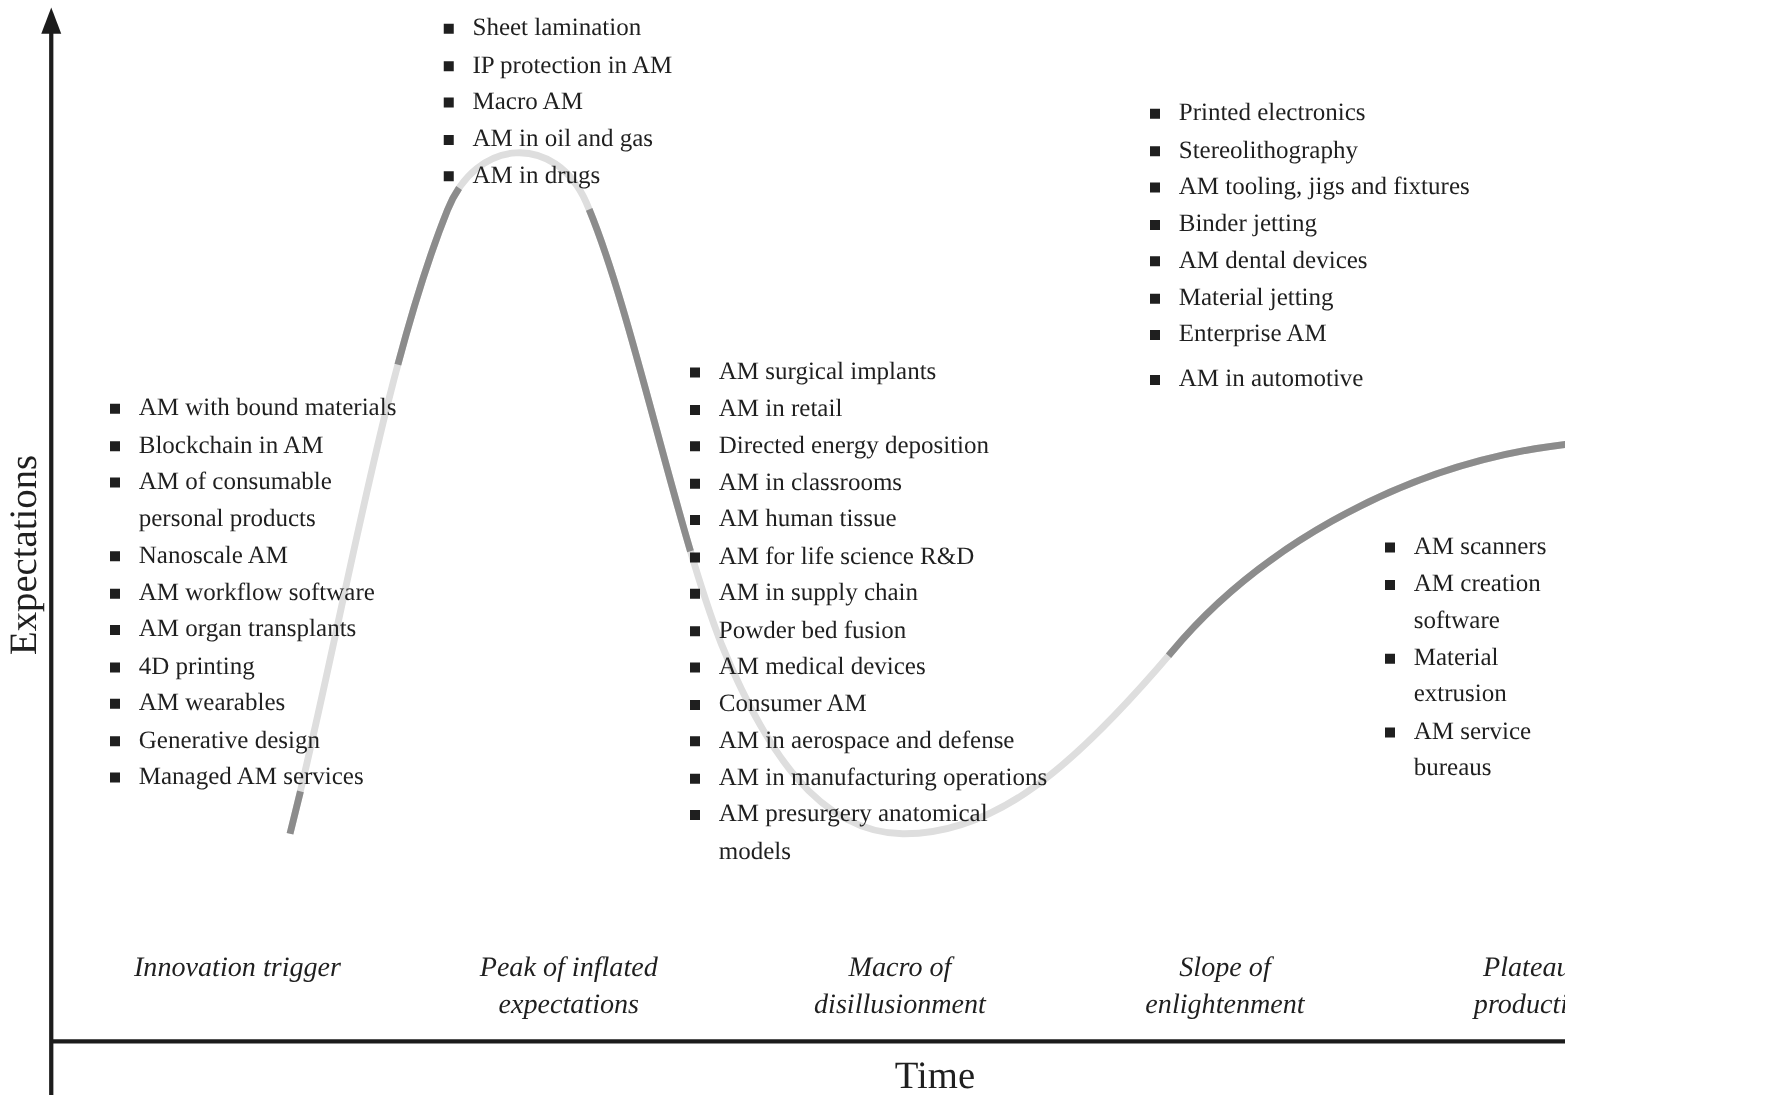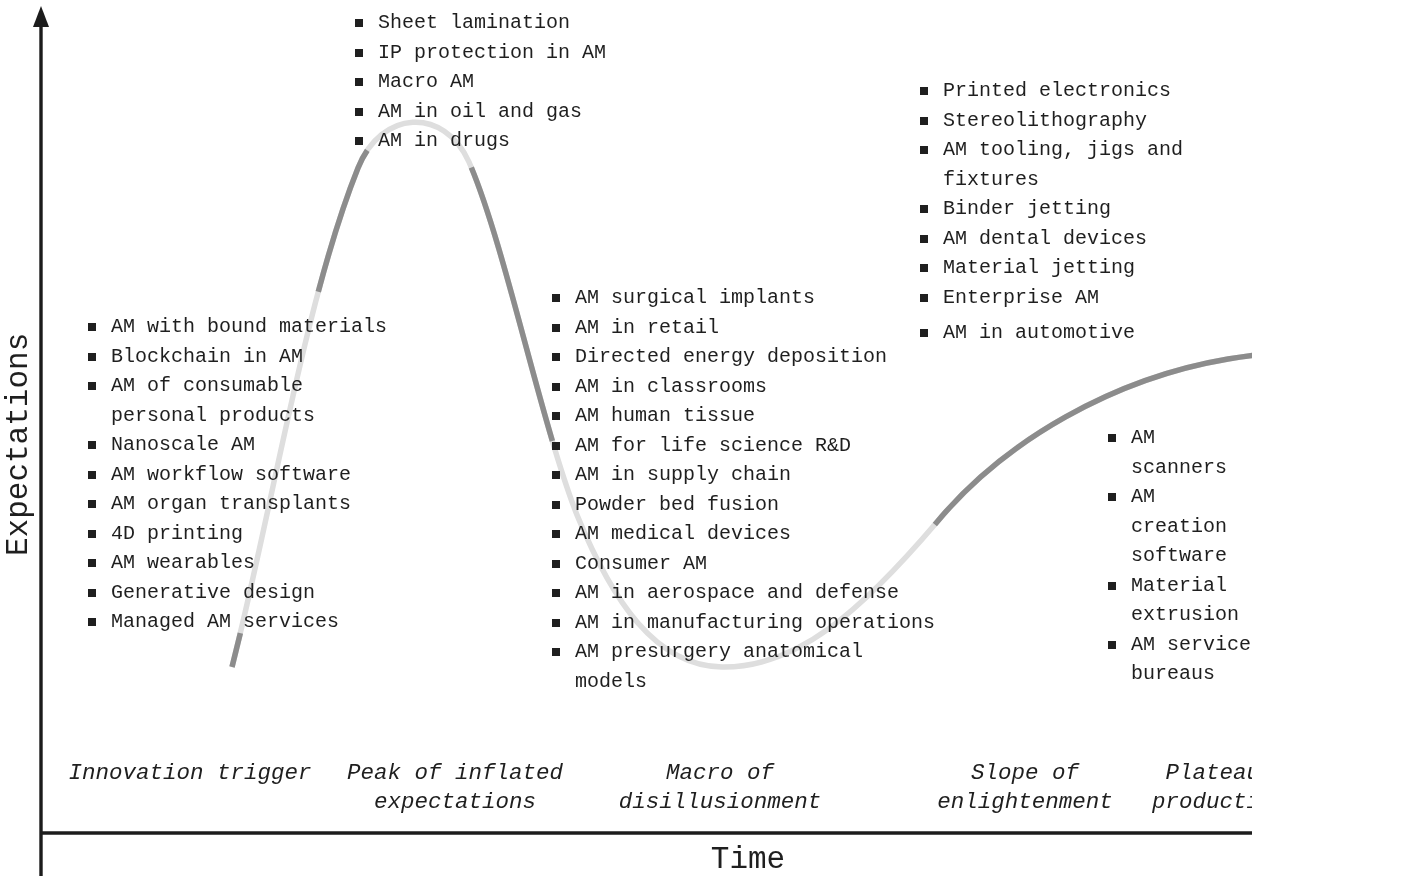--- a/index.html
+++ b/index.html
@@ -1,21 +1,21 @@
 <!DOCTYPE html>
 <html><head>
 <meta charset="utf-8">
 <style>
   html,body{margin:0;padding:0;background:#ffffff;}
   .stage{
     position:relative;
     width:1252px;height:879px;
     background:#ffffff;
     overflow:hidden;
-    font-family:Liberation Mono, monospace;
+    font-family:Liberation Serif, serif;
     color:#1f1f1f;
   }
   .curve-svg{position:absolute;left:0;top:0;width:1413px;height:879px;}
   ul.item-list{
     position:absolute;
     list-style:none;
     margin:0;padding:0;
     font-size:20px;
     line-height:29.5px;
     white-space:pre-line;
@@ -98,20 +98,20 @@
 
   <ul class="item-list list-slope" style="left:920px;top:76px;"><li><span class="bullet"></span><span class="item-text">Printed electronics</span></li><li><span class="bullet"></span><span class="item-text">Stereolithography</span></li><li><span class="bullet"></span><span class="item-text">AM tooling, jigs and fixtures</span></li><li><span class="bullet"></span><span class="item-text">Binder  jetting</span></li><li><span class="bullet"></span><span class="item-text">AM dental devices</span></li><li><span class="bullet"></span><span class="item-text">Material jetting</span></li><li><span class="bullet"></span><span class="item-text">Enterprise AM</span></li><li><span class="bullet"></span><span class="item-text">AM in automotive</span></li></ul>
 
   <ul class="item-list list-plateau" style="left:1108px;top:423px;"><li><span class="bullet"></span><span class="item-text">AM scanners</span></li><li><span class="bullet"></span><span class="item-text">AM creation software</span></li><li><span class="bullet"></span><span class="item-text">Material extrusion</span></li><li><span class="bullet"></span><span class="item-text">AM service bureaus</span></li></ul>
 
   <div class="phase-label" style="left:455px;top:759px;">Peak of inflated
 expectations</div>
   <div class="phase-label" style="left:190px;top:759px;">Innovation trigger</div>
   <div class="phase-label" style="left:720px;top:759px;">Macro of
 disillusionment</div>
-  <div class="phase-label" style="left:980px;top:759px;margin-left:45px;">Slope of
+  <div class="phase-label" style="left:980px;top:759px;">Slope of
 enlightenment</div>
   <div class="phase-label" style="left:1233px;top:759px;">Plateau of productivity</div>
 
   <div class="x-axis-label" style="left:707px;top:842px;">Time</div>
   <div class="y-axis-label">Expectations</div>
 
 </div>
 
 </body></html>

